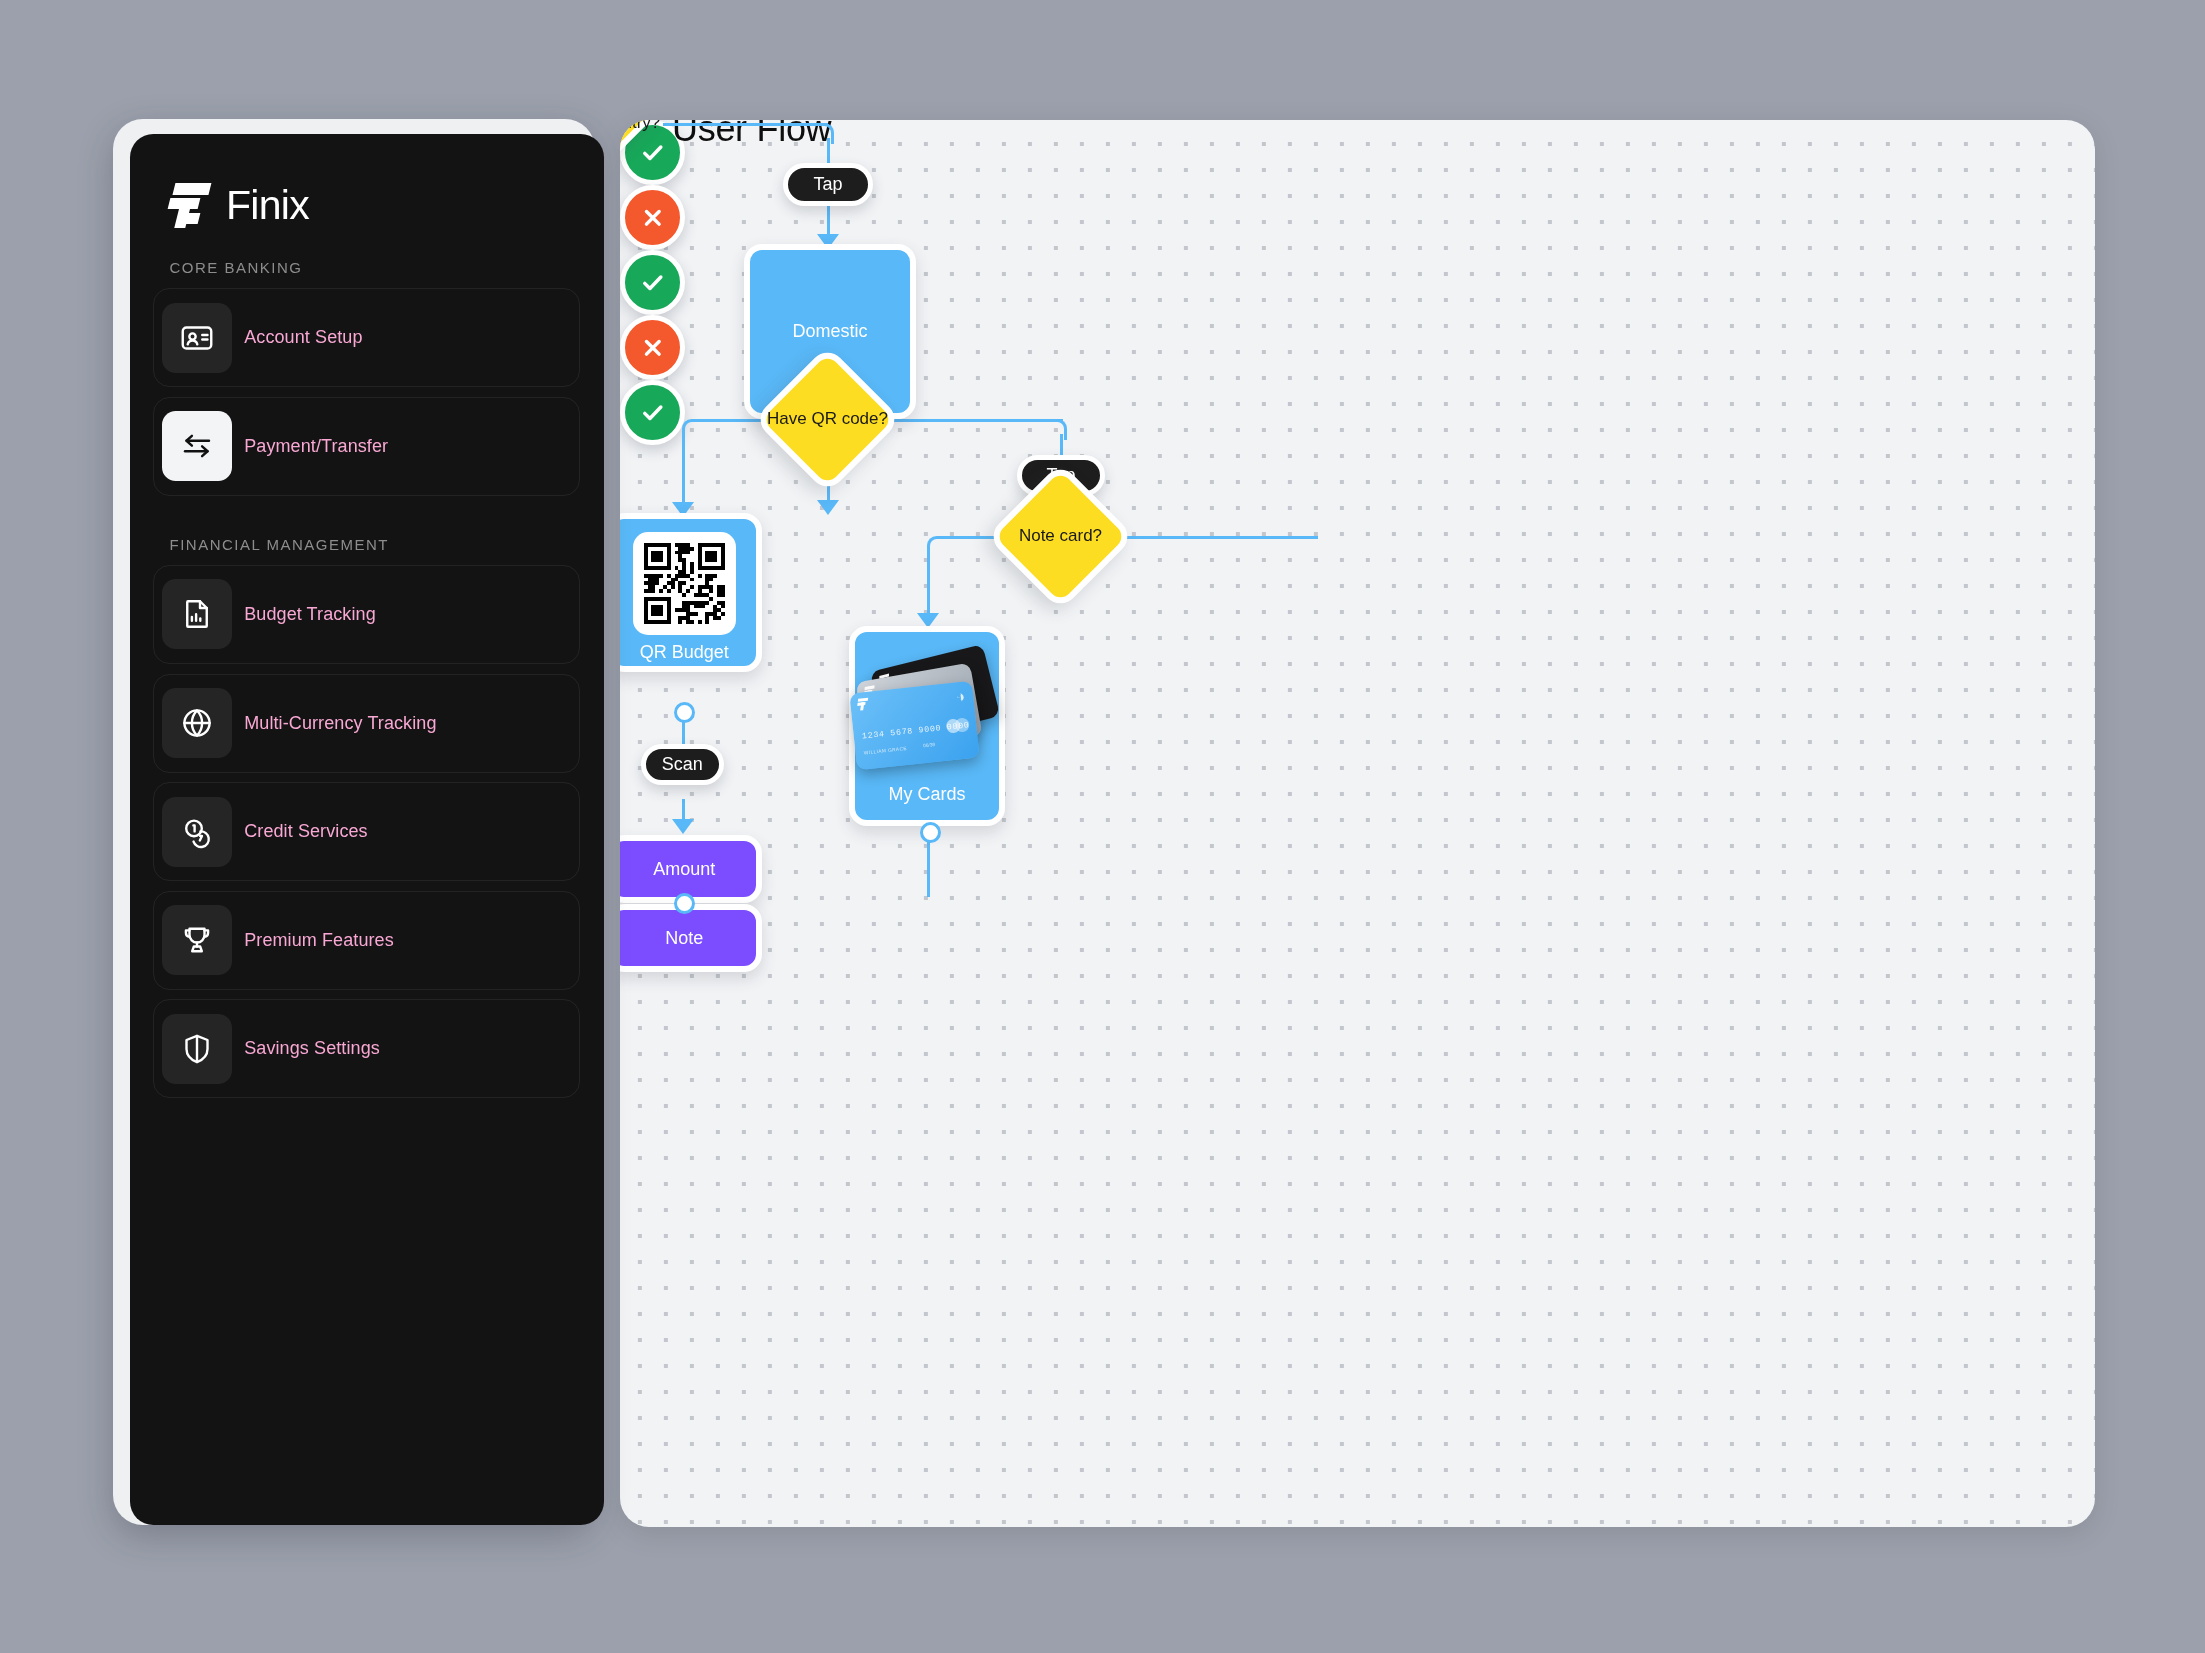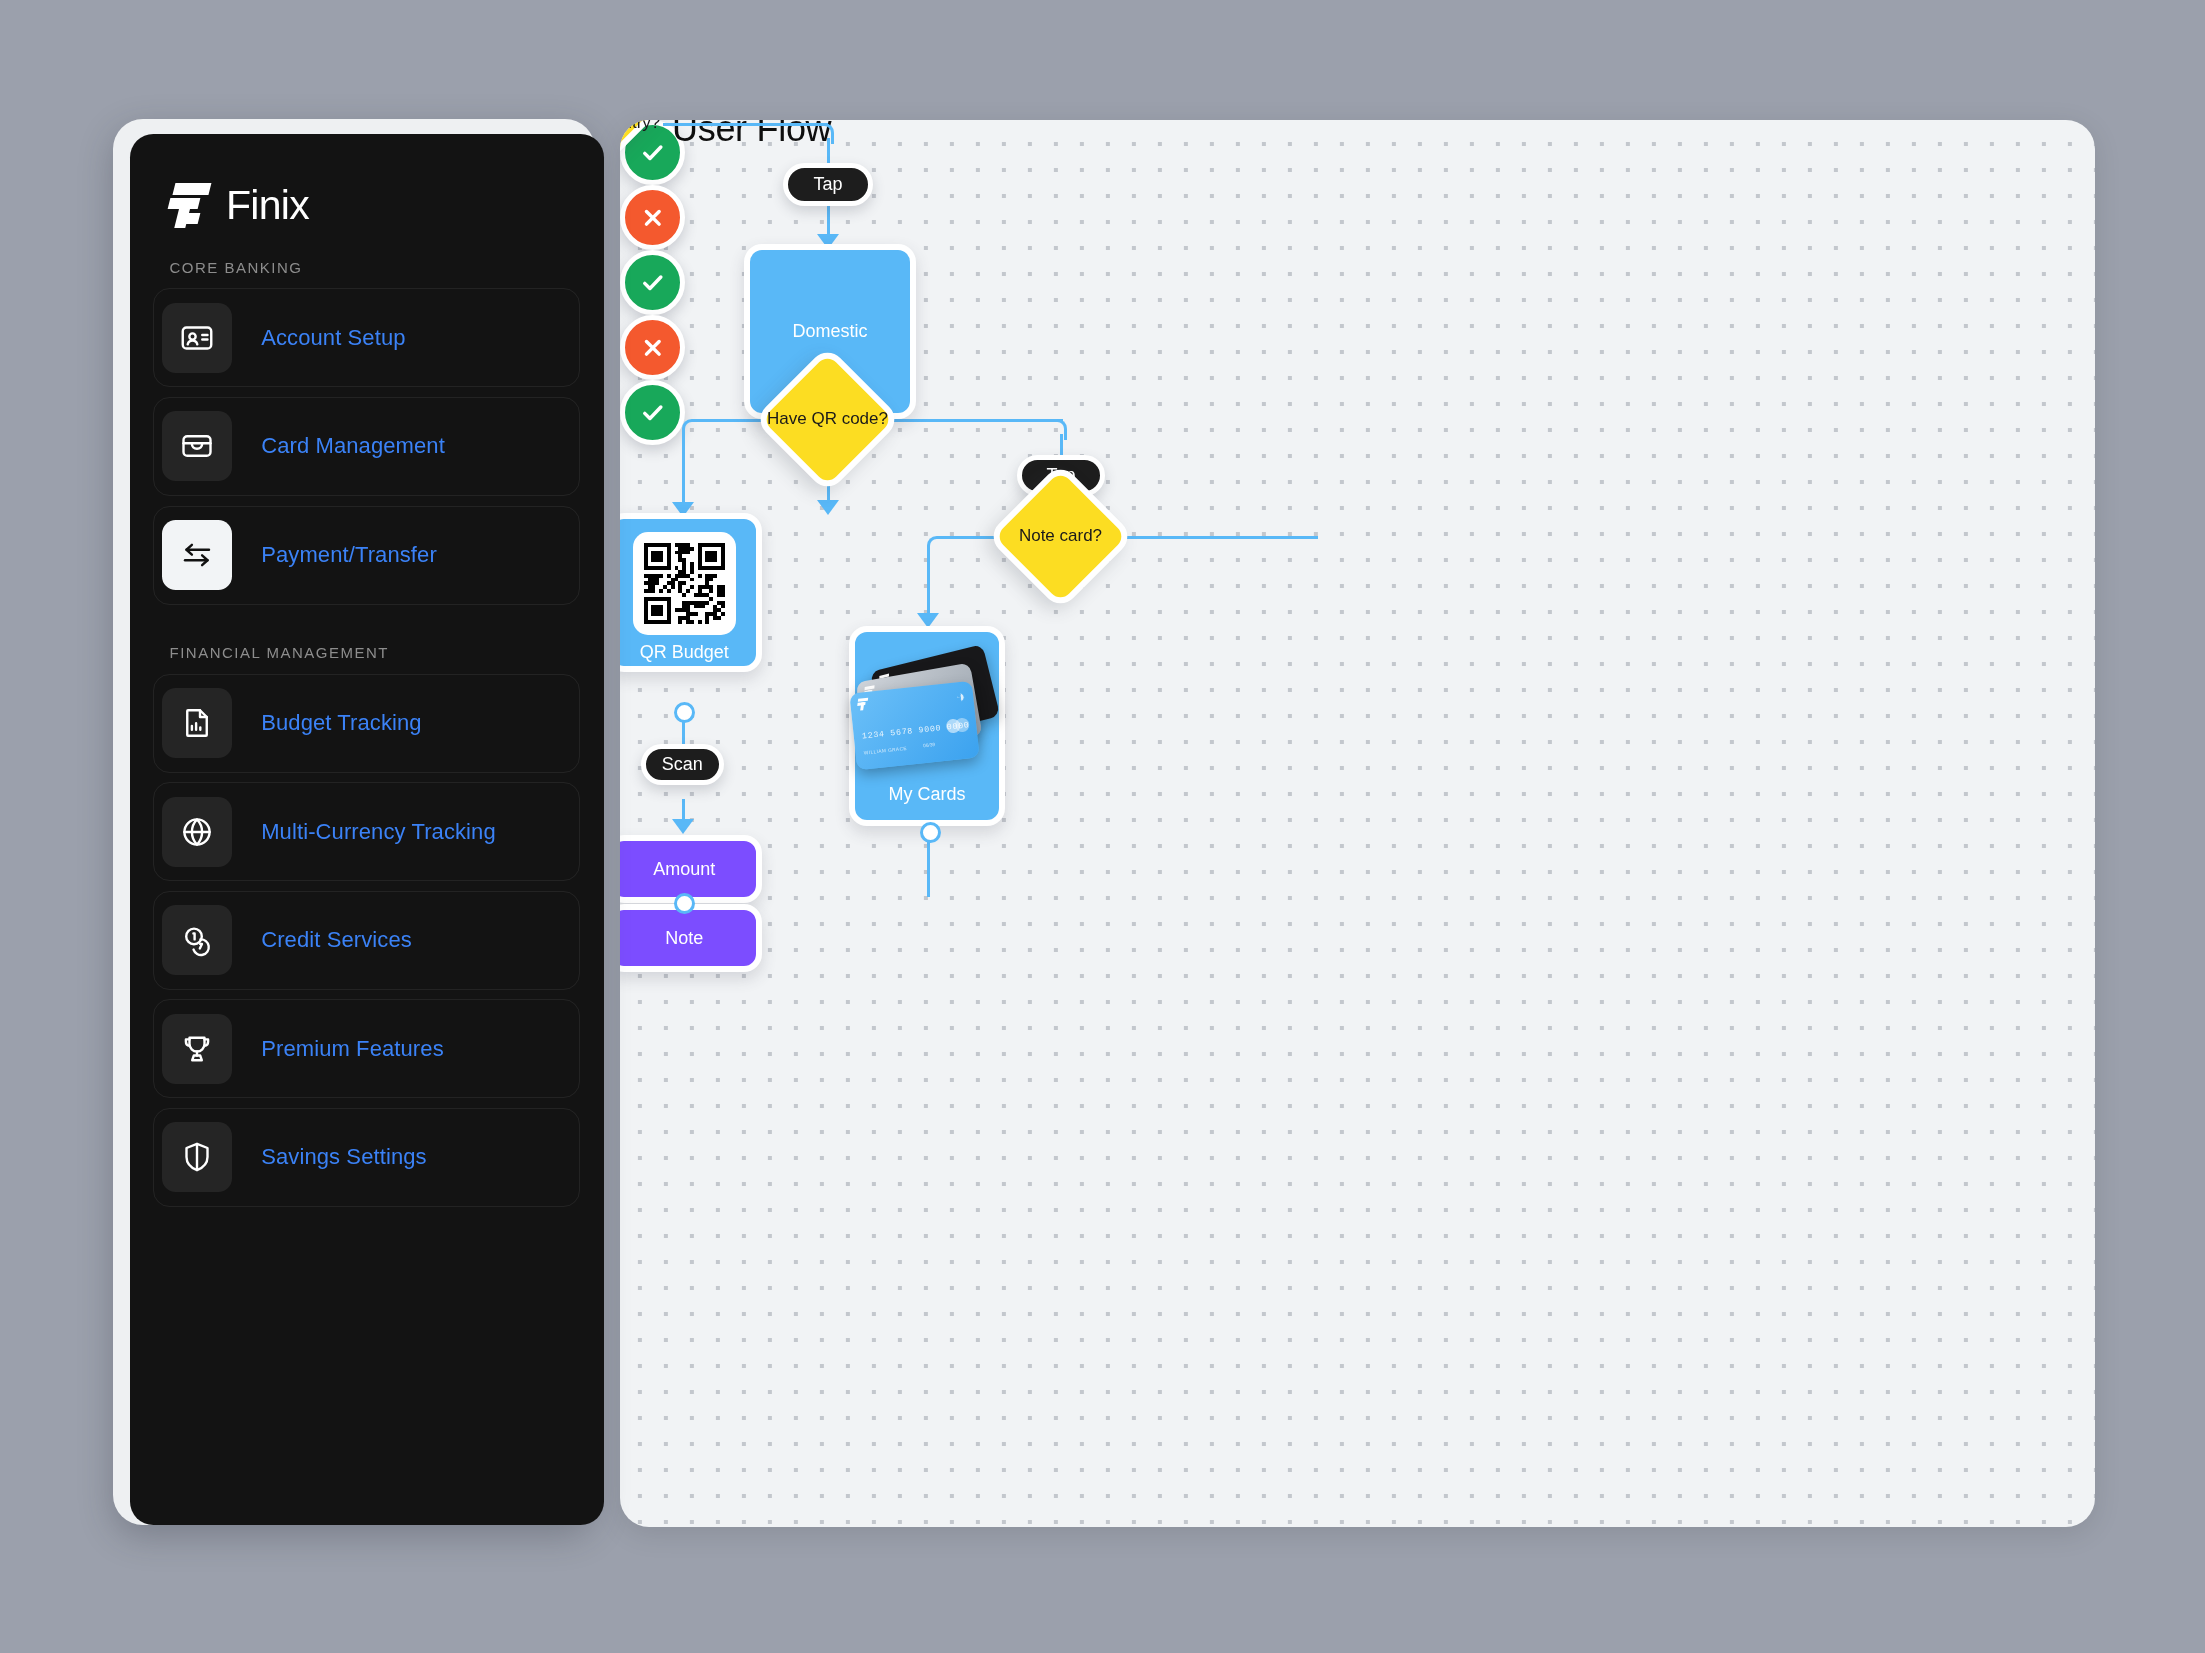--- a/index.html
+++ b/index.html
@@ -53,21 +53,21 @@
   }
   .nav-icon{
     width:70px;height:70px;margin-left:8.3px;flex:0 0 auto;
     background:#252525;border-radius:13.8px;
     display:flex;align-items:center;justify-content:center;
   }
   .nav-item.active .nav-icon{background:#f2f4f6;}
   .nav-icon svg{width:36px;height:36px;}
   .nav-icon svg *{stroke:#ffffff;}
   .nav-item.active .nav-icon svg *{stroke:#111111;}
-  .nav-label{color:#3b82f6;font-size:22px;margin-left:29px;letter-spacing:0.1px;}
+  .nav-label{color:#f9a8d4;font-size:18px;margin-left:12px;letter-spacing:0.1px;}
 
   
   .node{position:absolute;box-sizing:border-box;}
   .rect{
     border-radius:18px;border:6.2px solid #ffffff;
     box-shadow:0 6.9px 15px rgba(60,65,80,.16);
     display:flex;flex-direction:column;align-items:center;justify-content:center;
     color:#fff;font-size:18px;
   }
   .rect.purple{background:#7c4dff;}
@@ -163,30 +163,20 @@
         <svg viewBox="0 0 24 24" fill="none" stroke-width="1.6" stroke-linecap="round" stroke-linejoin="round">
           <rect x="2.5" y="5" width="19" height="14" rx="2.5"></rect>
           <circle cx="9" cy="11" r="2.1"></circle>
           <path d="M5.8 16.2c.5-1.7 1.8-2.5 3.2-2.5s2.7.8 3.2 2.5"></path>
           <path d="M15.5 10h3.5M15.5 13h3.5"></path>
         </svg>
       </span>
       <span class="nav-label">Account Setup</span>
     </div>
 
-    <div class="nav-item">
-      <span class="nav-icon">
-        <svg viewBox="0 0 24 24" fill="none" stroke-width="1.6" stroke-linecap="round" stroke-linejoin="round">
-          <rect x="3" y="5.5" width="18" height="13" rx="2.5"></rect>
-          <path d="M3 10.2h18"></path>
-          <path d="M8.5 10.2c0 2.3 1.6 3.6 3.5 3.6s3.5-1.3 3.5-3.6"></path>
-        </svg>
-      </span>
-      <span class="nav-label">Card Management</span>
-    </div>
 
     <div class="nav-item active">
       <span class="nav-icon">
         <svg viewBox="0 0 24 24" fill="none" stroke-width="1.6" stroke-linecap="round" stroke-linejoin="round">
           <path d="M20 8.5H5"></path>
             <path d="M8.6 5.2 5 8.5l3.6 3.3"></path>
           <path d="M4 15.5h15"></path>
             <path d="M15.4 12.2 19 15.5l-3.6 3.3"></path>
         </svg>
       </span>

